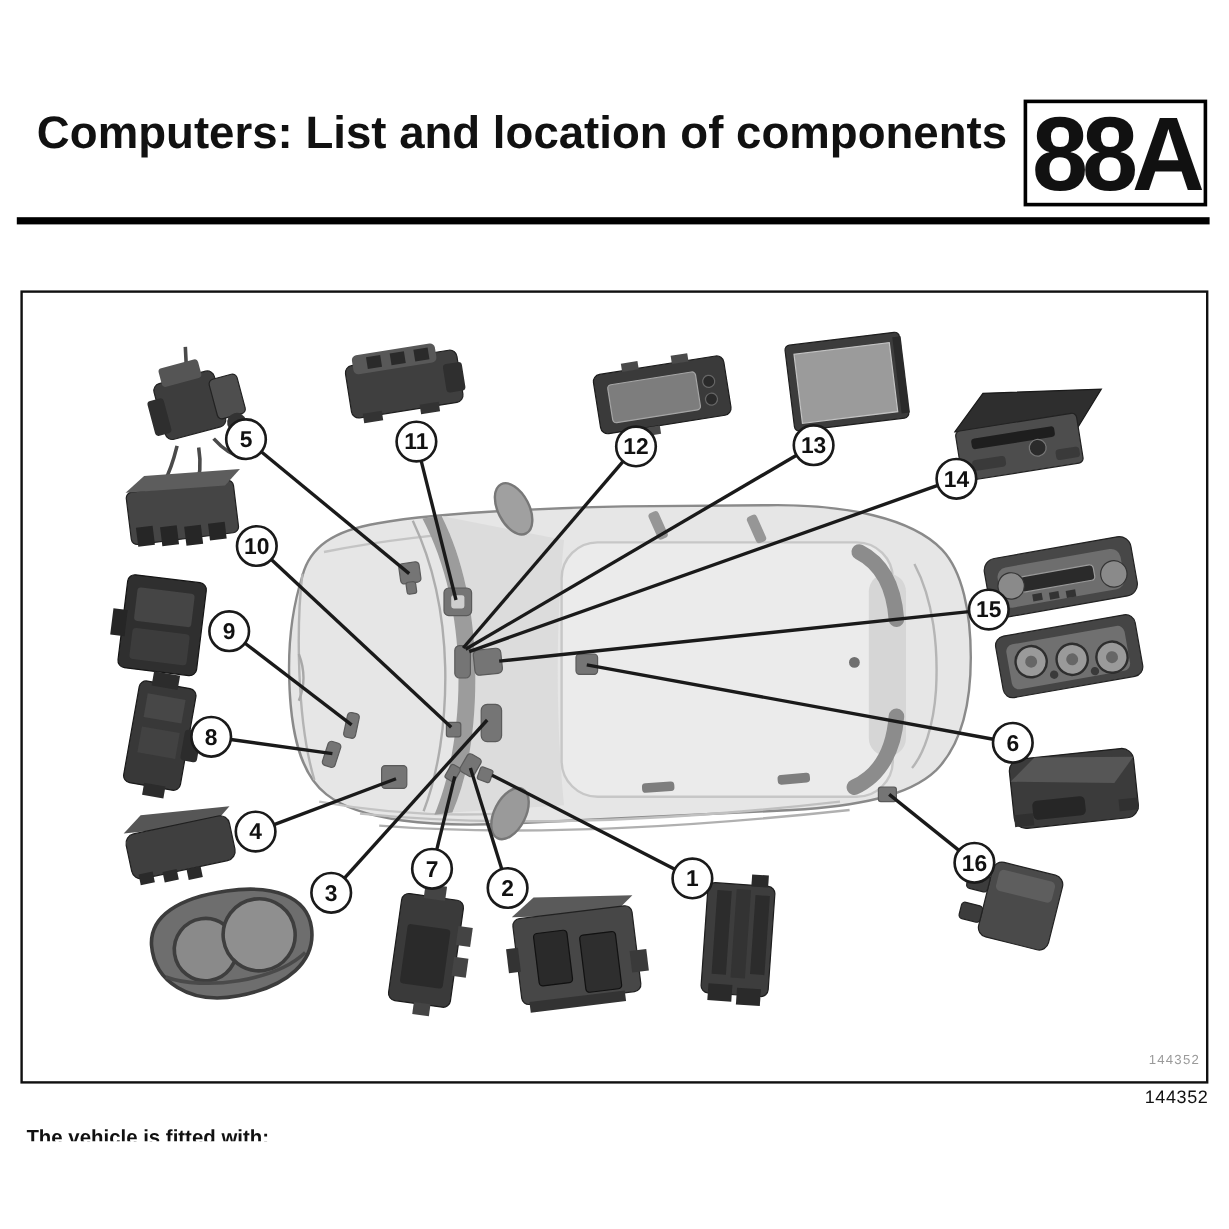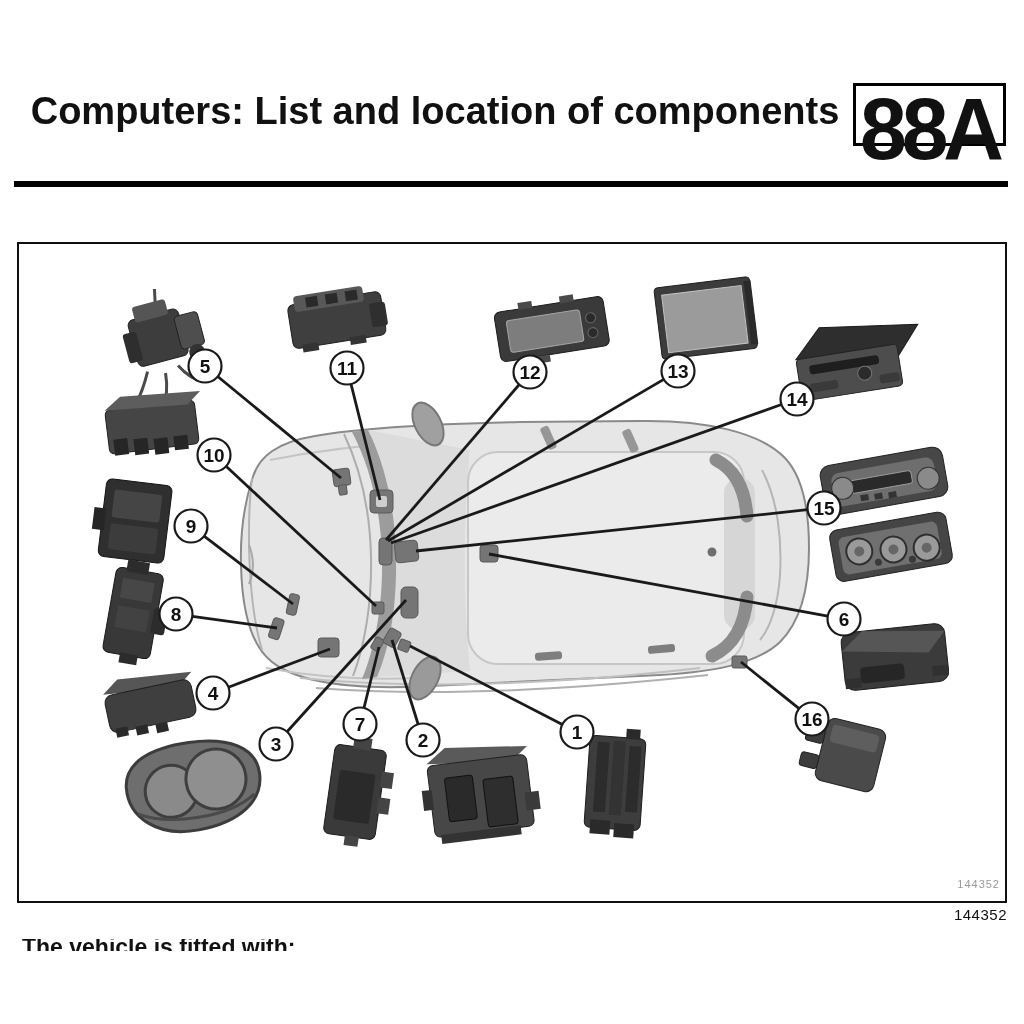--- a/index.html
+++ b/index.html
@@ -4,39 +4,39 @@
 <style>
   html,body{margin:0;padding:0;}
   body{
     width:1024px;height:1024px;position:relative;background:#ffffff;
     font-family:"Liberation Sans",sans-serif;color:#111;overflow:hidden;
   }
   .hdr-titles{position:absolute;left:0;top:84px;width:870px;text-align:center;}
   .hdr-title{font-size:29px;font-weight:bold;letter-spacing:.5px;line-height:1;}
   .hdr-subtitle{font-size:38px;font-weight:bold;margin-top:8px;line-height:1;}
   .section-box{
-    position:absolute;left:853px;top:83px;width:153px;height:63px;
-    border:3px solid #000;display:flex;justify-content:center;
+    position:absolute;left:853px;top:83px;width:153px;height:89px;
+    border:3px solid #000;display:flex;align-items:center;justify-content:center;
     box-sizing:border-box;background:#fff;
   }
   .section-code{font-size:84px;font-weight:bold;letter-spacing:-5px;line-height:1;transform:scaleY(1.04);}
   .hdr-rule{position:absolute;left:14px;top:181px;width:994px;height:6px;background:#000;}
   .figure-frame{
     position:absolute;left:17px;top:242px;width:990px;height:661px;
     border:2px solid #101010;box-sizing:border-box;background:#fff;
   }
   .figure-frame svg{display:block;width:100%;height:100%;}
   .fig-inner-number{
     position:absolute;right:24px;top:878px;font-size:11px;color:#9a9a9a;letter-spacing:1px;
   }
   .fig-caption{
     position:absolute;right:17px;top:906px;font-size:15px;color:#111;letter-spacing:.5px;
   }
   .footer-clip{position:absolute;left:22px;top:939px;height:12px;overflow:hidden;}
-  .footer-text{font-size:23px;font-weight:bold;line-height:17px;display:block;}
+  .footer-text{font-size:17px;font-weight:bold;line-height:17px;display:block;}
 </style>
 </head>
 <body>
 
 <div class="hdr-titles">
   <div class="hdr-subtitle">Computers: List and location of components</div>
 </div>
 
 <div class="section-box">
   <span class="section-code">88A</span>

